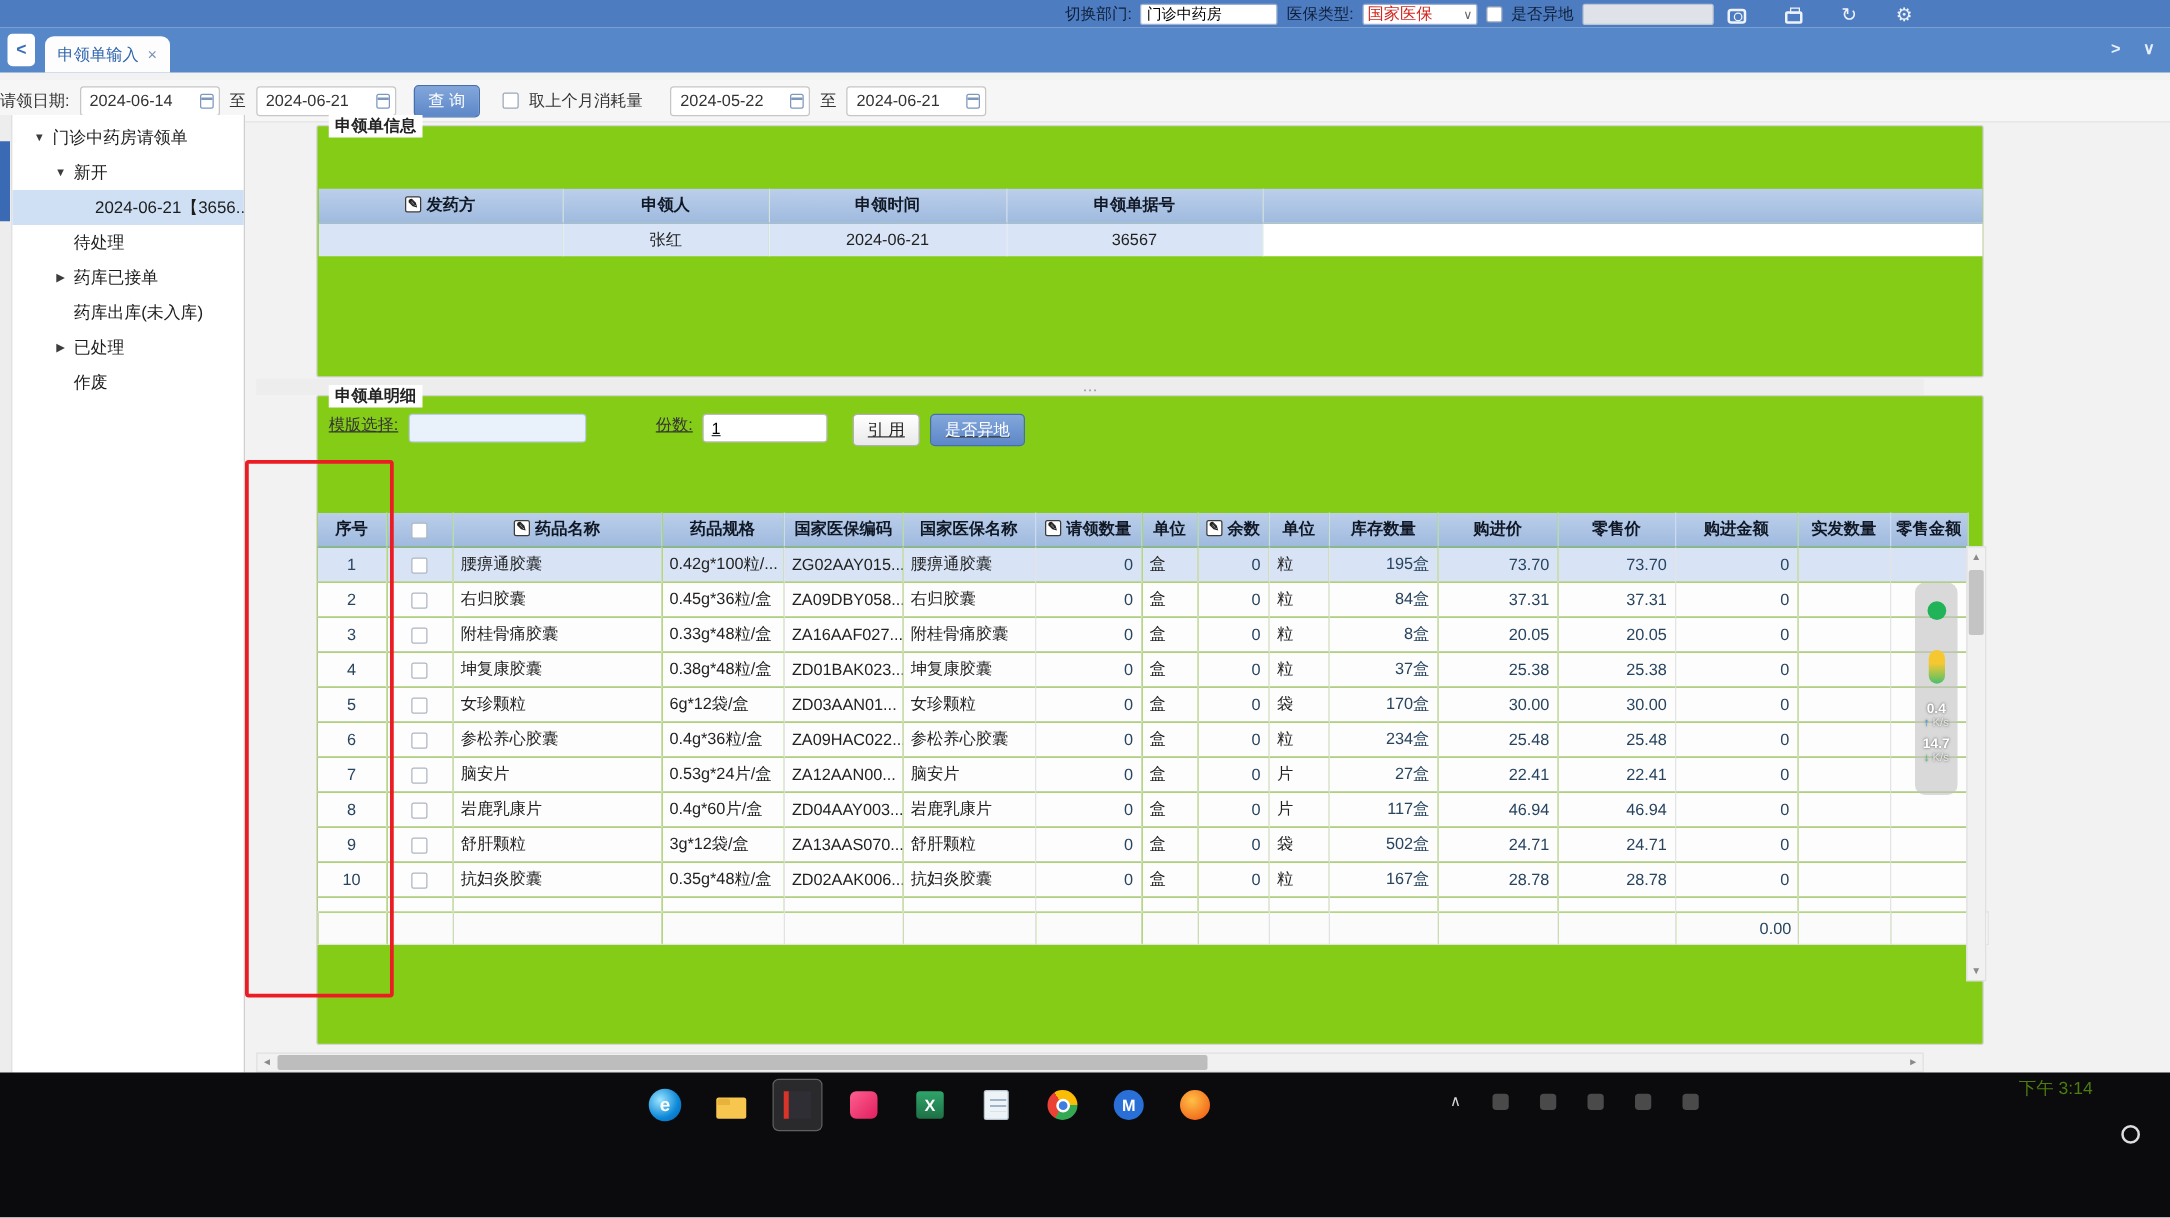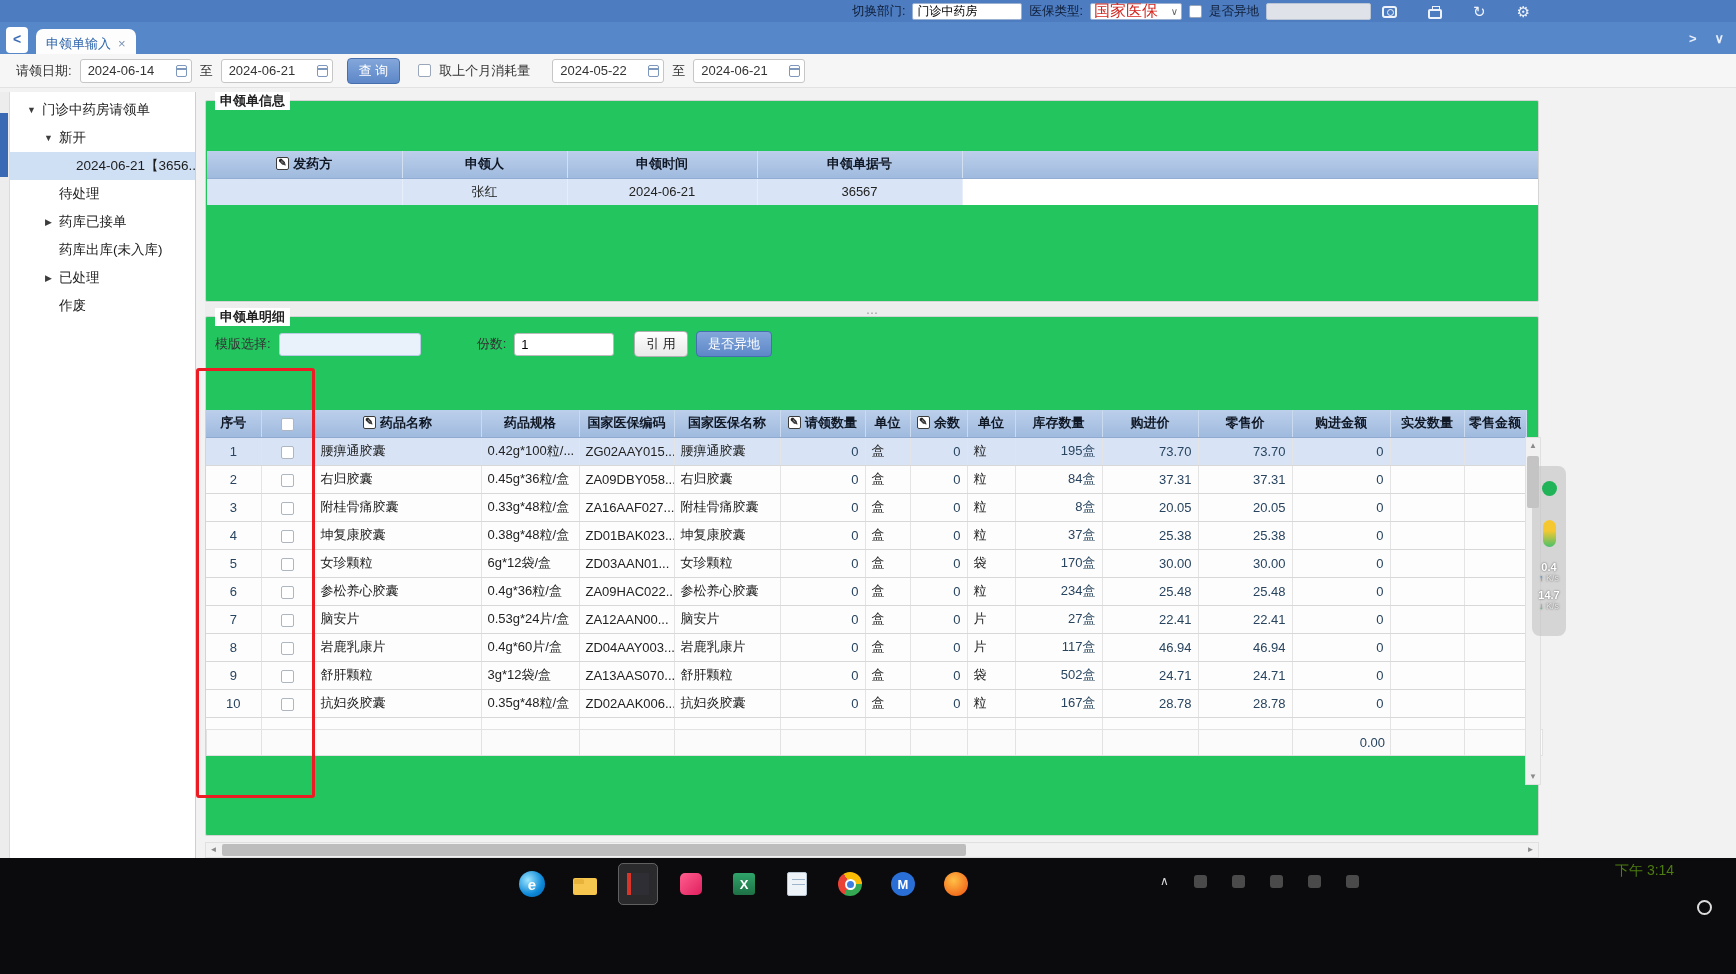--- a/index.html
+++ b/index.html
@@ -6,21 +6,21 @@
   html,body { width:1736px; height:974px; overflow:hidden; }
   body { font-family:"Liberation Sans", sans-serif; background:#f2f2f2; position:relative; }
 
   
   .topbar { position:absolute; left:0; top:0; width:1736px; height:22px; background:#4d7cc0; }
   .tb-group { position:absolute; left:852px; top:0; height:22px; display:flex; align-items:center; gap:7px; font-size:12.5px; color:#0f1e38; }
   .tb-label { white-space:nowrap; }
   .tb-input { width:110px; height:17px; border:1px solid #9ab1d2; background:#fff; font-size:12px; padding:0 4px; border-radius:2px; font-family:inherit; }
   .tb-input.disabled { width:105px; background:#dfe3e9; border-color:#b9c4d4; }
   .tb-select { width:92px; height:17px; background:#fff; border:1px solid #9ab1d2; border-radius:2px; display:flex; align-items:center; justify-content:space-between; padding:0 3px; }
-  .tb-select .redtxt { color:#d2261f; font-size:16px; white-space:nowrap; }
+  .tb-select .redtxt { color:#d2261f; font-size:13px; white-space:nowrap; }
   .tb-select .caret::before { content:"∨"; color:#666; font-size:10px; }
   .cbx { display:inline-block; width:13px; height:13px; background:#fff; border:1px solid #9aa7ba; border-radius:2px; }
   .tb-icons { position:absolute; right:206px; top:3px; display:flex; gap:31px; align-items:center; color:#eef3fb; }
   .i-shot { width:15px; height:12px; border:2px solid #eef3fb; border-radius:3px; position:relative; }
   .i-shot::after { content:""; position:absolute; left:3px; top:1px; width:5px; height:5px; border:1.5px solid #eef3fb; border-radius:50%; }
   .i-print { width:14px; height:10px; border:2px solid #eef3fb; border-radius:2px; position:relative; margin-top:3px; }
   .i-print::before { content:""; position:absolute; top:-5px; left:2px; width:6px; height:3px; border:1.5px solid #eef3fb; }
   .i-hist::before { content:"↻"; font-size:15px; }
   .i-gear::before { content:"⚙"; font-size:15px; }
 
@@ -29,21 +29,21 @@
   .nav-back { position:absolute; left:6px; top:5px; width:22px; height:26px; background:#fff; border-radius:4px; color:#3a6db6; font-weight:bold; text-align:center; line-height:24px; font-size:14px; cursor:pointer; }
   .nav-back::before { content:"<"; }
   .tab { position:absolute; left:36px; top:7px; height:29px; padding:0 10px; background:#fdfdfd; border-radius:7px 7px 0 0; display:flex; align-items:center; gap:7px; color:#2f66ad; font-size:13px; }
   .tab-close { color:#7c93b5; font-size:13px; }
   .tab-close::before { content:"×"; }
   .tabnav { position:absolute; right:12px; top:9px; display:flex; gap:18px; color:#e8eefb; font-size:13px; font-weight:bold; }
   .chev-right::before { content:">"; }
   .chev-down::before { content:"∨"; }
 
   
-  .filterbar { position:absolute; left:0; top:54px; width:1736px; height:34px; background:#f6f6f6; border-bottom:1px solid #e2e2e2; display:flex; align-items:center; padding-left:16px; gap:8px; font-size:13px; color:#333; }
+  .filterbar { position:absolute; left:0; top:64px; width:1736px; height:34px; background:#f6f6f6; border-bottom:1px solid #e2e2e2; display:flex; align-items:center; gap:8px; font-size:13px; color:#333; }
   .date-box { position:relative; }
   .date-box input { width:112px; height:24px; border:1px solid #c6c6c6; border-radius:3px; background:#fff; font-size:13px; padding:0 20px 0 7px; color:#333; font-family:inherit; }
   .cal-icon { position:absolute; right:5px; top:6px; width:11px; height:12px; border:1px solid #7d97bd; border-radius:2px; }
   .cal-icon::before { content:""; position:absolute; left:0; top:2px; width:9px; height:2px; background:#7d97bd; }
   .gap-l { margin-left:14px; }
 
   
   .btn { height:26px; padding:0 11px; border-radius:4px; font-size:13px; cursor:pointer; font-family:inherit; white-space:nowrap; }
   .btn.blue { background:linear-gradient(#83a7db,#5d87c8); border:1px solid #44engage; border:1px solid #466fae; color:#fff; }
   .btn.gray { background:linear-gradient(#ffffff,#e9e9e9); border:1px solid #b0b0b0; color:#222; }
@@ -51,37 +51,37 @@
 
   
   .rail { position:absolute; left:0; top:92px; width:10px; height:766px; background:#ededed; border-right:1px solid #dcdcdc; }
   .rail-blue { position:absolute; left:0; top:21px; width:8px; height:64px; background:#3a6ab3; }
   .sidebar { position:absolute; left:10px; top:92px; width:186px; height:766px; background:#fff; border-right:1px solid #cfcfcf; padding-top:4px; }
   .tree-item { height:28px; display:flex; align-items:center; font-size:13.5px; color:#1c1c1c; cursor:pointer; white-space:nowrap; overflow:hidden; }
   .tree-item.sel { background:#cfe0f5; }
   .tree-arrow { width:15px; font-size:9px; color:#3c3c3c; text-align:center; margin-right:3px; flex:0 0 15px; }
 
   
-  .fieldset { position:absolute; background:#22c55e; border:1px solid #d4d4d4; border-radius:2px; }
+  .fieldset { position:absolute; background:#84cc16; border:1px solid #d4d4d4; border-radius:2px;margin-left:48px; }
   .legend { position:absolute; top:-9px; left:9px; background:#fff; padding:0 5px; font-size:13px; font-weight:bold; color:#222; }
   .fs1 { left:205px; top:100px; width:1334px; height:202px; }
   .fs2 { left:205px; top:316px; width:1334px; height:520px; }
   .btn-row { position:absolute; left:9px; top:12px; display:flex; align-items:center; gap:7px; }
   .toolbar2 { top:57px; left:12px; }
 
   
   table { border-collapse:collapse; table-layout:fixed; font-size:13px; }
   .info-table { position:absolute; left:1px; top:50px; width:1331px; }
   .info-table th { height:27px; background:linear-gradient(#bccfeb,#9fbade); border-right:1px solid #d3e0f2; border-bottom:1px solid #93add2; font-weight:bold; color:#101826; }
   .info-table td { height:27px; background:#d9e5f6; border-right:1px solid #e7eefb; text-align:center; color:#222; }
   .info-table td.filler, .info-table th.filler { background:#fff; border-right:none; }
   .info-table th.filler { background:linear-gradient(#bccfeb,#9fbade); }
 
   
-  .tpl-row { position:absolute; left:9px; top:14px; display:flex; align-items:center; gap:8px; font-size:13px; color:#333; }
+  .tpl-row { position:absolute; left:9px; top:14px; display:flex; align-items:flex-start; gap:8px; font-size:13px; color:#333;text-decoration:underline; }
   .tpl-input { width:142px; height:23px; border:1px solid #b8cce4; background:#e9f1fb; border-radius:3px; font-family:inherit; padding:0 5px; }
   .copies-input { width:100px; height:23px; border:1px solid #bbb; background:#fff; border-radius:3px; font-size:13px; padding:0 6px; font-family:inherit; }
 
   
   .grid-wrap { position:absolute; left:0; top:93px; width:1334px; height:404px; }
   .grid { width:1320px; }
   .grid th { height:27px; background:linear-gradient(#bccfeb,#9fbade); border-right:1px solid #cadbf0; border-bottom:1px solid #8fa9cf; font-weight:bold; color:#101826; padding:0 2px; overflow:hidden; white-space:nowrap; }
   .grid td { height:28px; border-right:1px solid #e4e4e4; border-bottom:1px solid #d8d8d8; padding:0 6px; color:#222; overflow:hidden; white-space:nowrap; background:#fdfdfd; }
   .grid tr.sel td { background:#d8e4f6; }
   .grid td.r { text-align:right; color:#28445f; }

